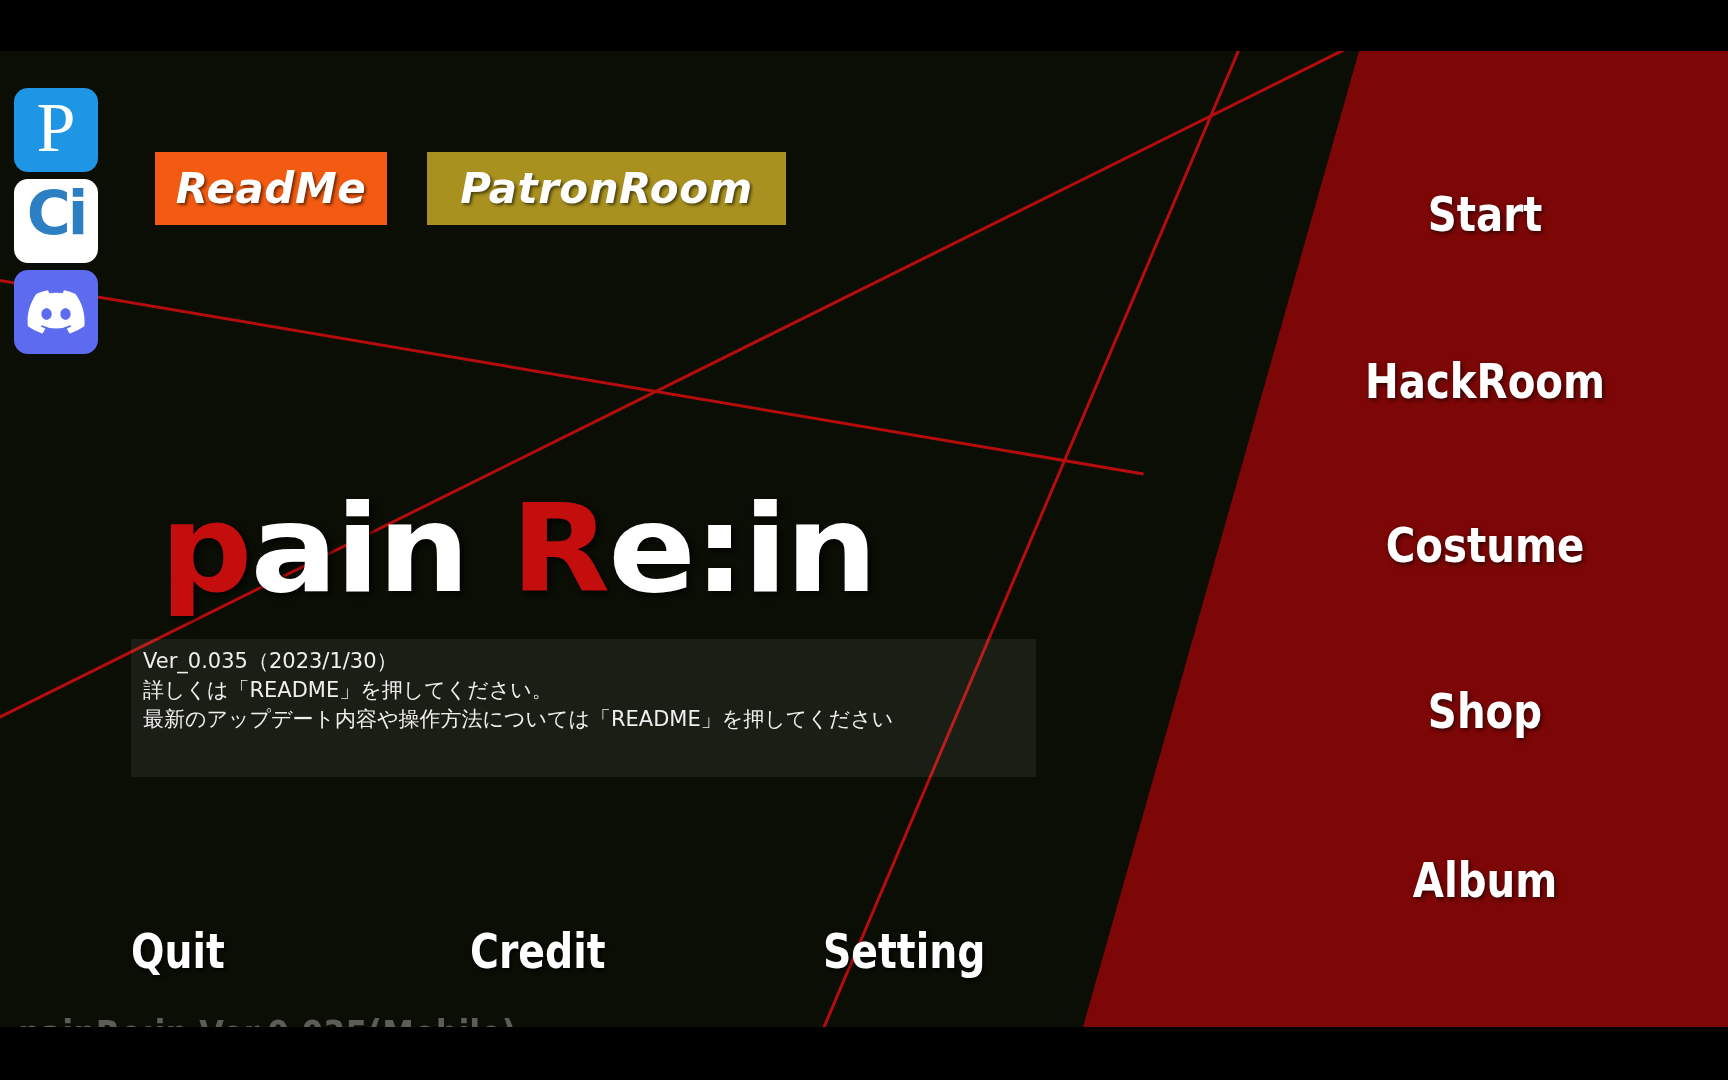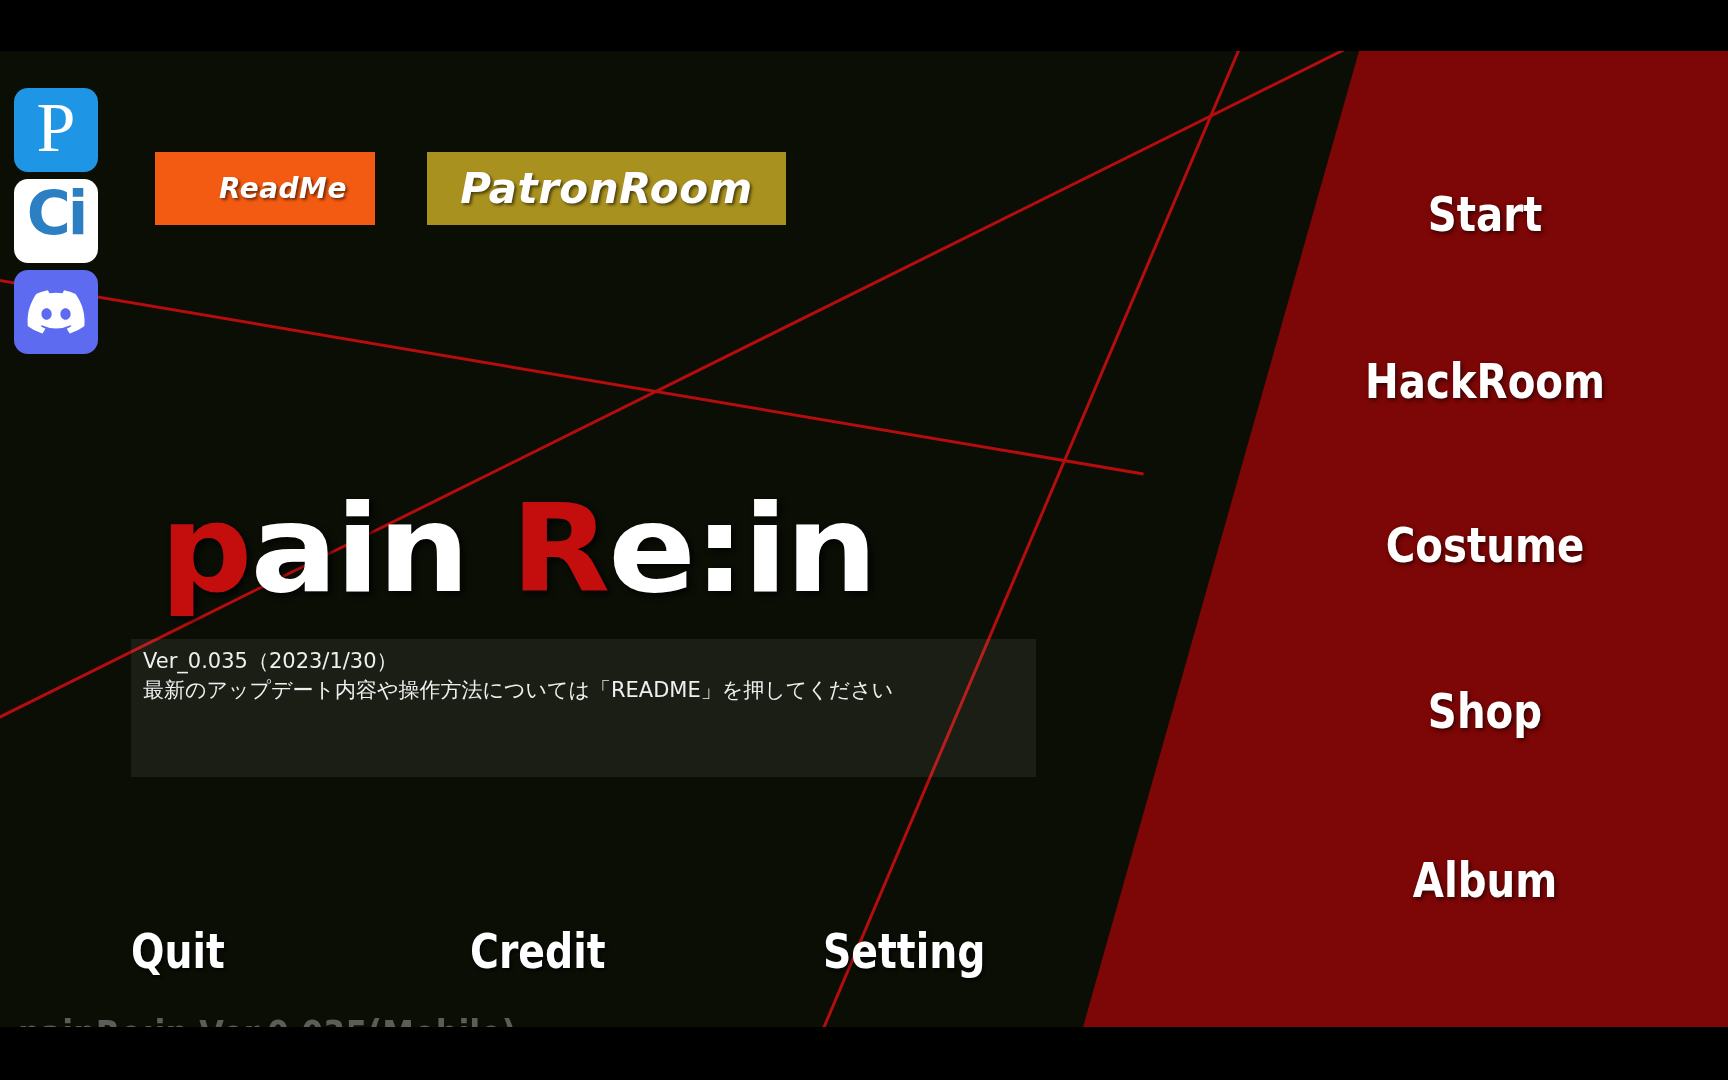--- a/index.html
+++ b/index.html
@@ -169,25 +169,24 @@
     font-style: italic;
     color: #ffffff;
     z-index: 30;
     cursor: pointer;
     text-shadow: 2px 2px 3px rgba(0,0,0,.55);
     letter-spacing: 0.5px;
   }
   .btn-readme {
     left: 155px;
     top: 101px;
-    width: 184px;
+    width: 232px;
     height: 73px;
     background: #f45b12;
-    font-size: 28px;
-    padding-left: 36px;
+    font-size: 42px;
   }
   .btn-patronroom {
     left: 427px;
     top: 101px;
     width: 359px;
     height: 73px;
     background: #a8911f;
     font-size: 42px;
   }
 
@@ -324,20 +323,21 @@
 
     </div>
 
     <div class="top-btn btn-readme">ReadMe</div>
     <div class="top-btn btn-patronroom">PatronRoom</div>
 
     <div class="title-logo"><span class="r">p</span><span class="w">ain </span><span class="r">R</span><span class="w">e:in</span></div>
 
     <div class="notice">
       <p>Ver_0.035（2023/1/30）</p>
+      <p>詳しくは「README」を押してください。</p>
       <p>最新のアップデート内容や操作方法については「README」を押してください</p>
     </div>
 
     <div class="bottom-btn btn-quit">Quit</div>
     <div class="bottom-btn btn-credit">Credit</div>
     <div class="bottom-btn btn-setting">Setting</div>
 
     <div class="watermark">painRe:in Ver.0.035(Mobile)</div>
 
     <div class="menu-item m-start">Start</div>

